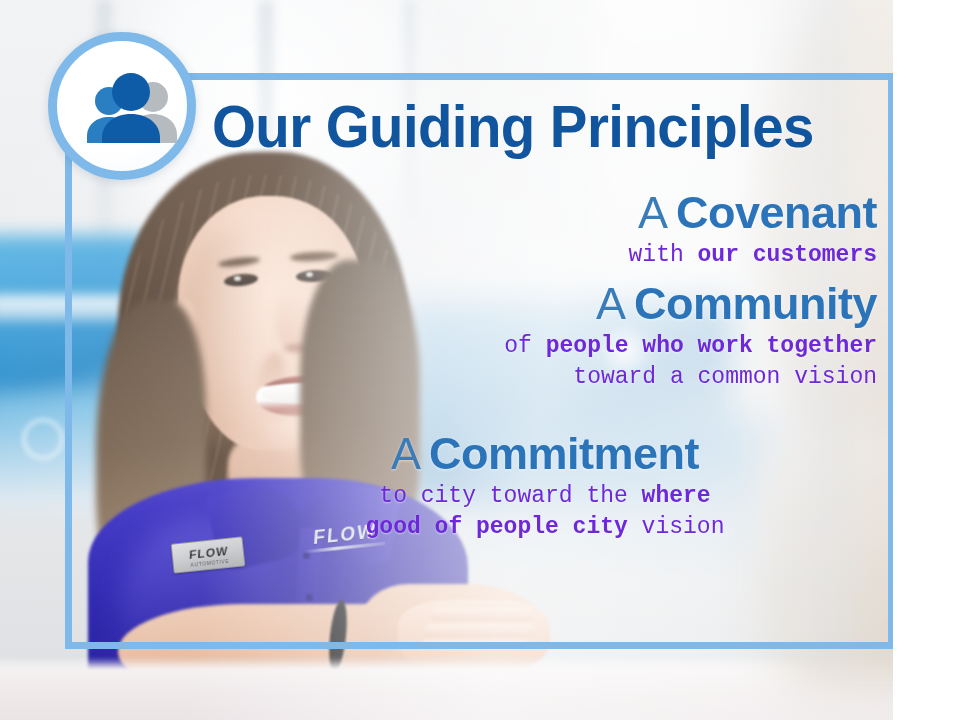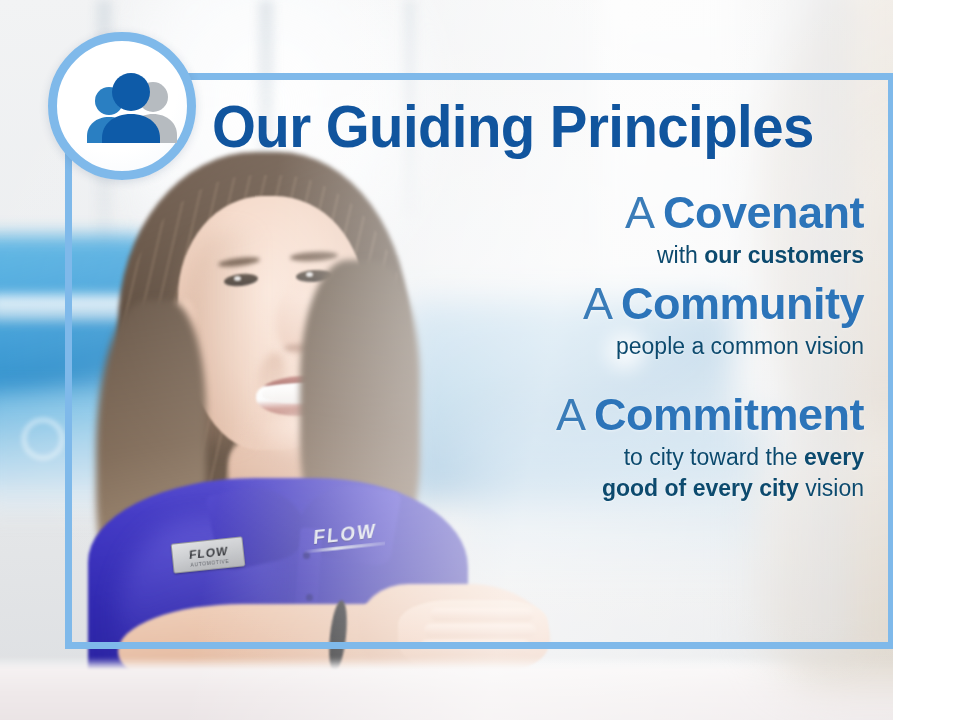--- a/index.html
+++ b/index.html
@@ -485,21 +485,21 @@
     letter-spacing: -0.6px;
     color: #11559E;
     transform: scaleX(.94);
     transform-origin: left center;
     text-shadow: 0 1px 3px rgba(255,255,255,.55);
     white-space: nowrap;
   }
 
   .principles {
     position: absolute;
-    left: 200px; top: 186px;
+    left: 213px; top: 186px;
     width: 680px;
     text-align: right;
     padding-right: 16px;
   }
   .principle { margin-bottom: 6px; }
 
   .p-head {
     font-family: "Liberation Sans", sans-serif;
     font-size: 45px;
     line-height: 54px;
@@ -509,31 +509,31 @@
   }
   .p-head .art {
     font-weight: normal;
     color: #3A7CB8;
     margin-right: 8px;
     letter-spacing: 0px;
   }
   .p-head .kw { font-weight: bold; letter-spacing: -0.5px; }
 
   .p-sub {
-    font-family: Liberation Sans, sans-serif;
+    font-family: Liberation Mono, monospace;
     font-size: 23px;
     line-height: 31px;
-    color: #0c4a6e;
+    color: #6d28d9;
     text-shadow: 0 1px 2px rgba(255,255,255,.5);
   }
   .p-sub b { font-weight: bold; }
 
   .pr-1 { margin-top: 0px; }
   .pr-2 { }
-  .pr-3 { margin-top: 26px; }
+  .pr-3 { margin-top: 34px; text-align: center; }
 
   .sub-line { white-space: nowrap; }
 </style>
 </head>
 <body>
 
 <div id="poster">
 
   <div class="photo">
     <div class="bg-wall"></div>
@@ -643,33 +643,36 @@
         </div>
       </div>
     </div>
 
     <div class="principle pr-2">
       <div class="p-head">
         <span class="art">A</span><span class="kw">Community</span>
       </div>
       <div class="p-sub">
         <div class="sub-line">
-          <span>people a common vision</span>
+          <span>of </span><b>people who work together</b>
+        </div>
+        <div class="sub-line">
+          <span>toward a common vision</span>
         </div>
       </div>
     </div>
 
     <div class="principle pr-3">
       <div class="p-head">
         <span class="art">A</span><span class="kw">Commitment</span>
       </div>
       <div class="p-sub">
         <div class="sub-line">
-          <span>to city toward the </span><b>every</b>
+          <span>to city toward the </span><b>where</b>
         </div>
         <div class="sub-line">
-          <b>good of every city</b><span> vision</span>
+          <b>good of people city</b><span> vision</span>
         </div>
       </div>
     </div>
 
   </div>
 </div>
 
 </body></html>

